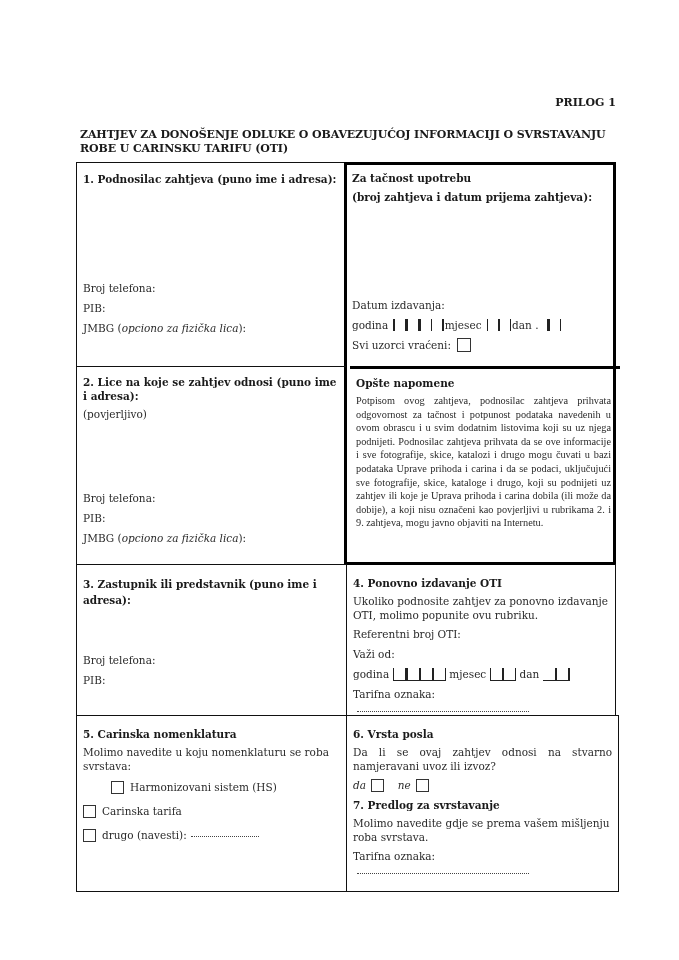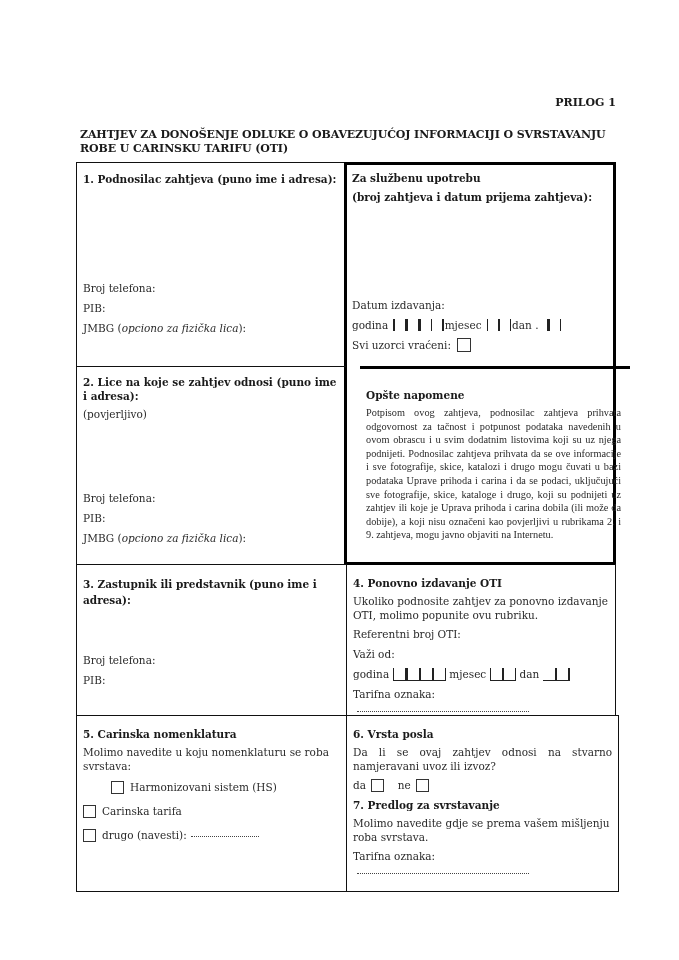--- a/index.html
+++ b/index.html
@@ -41,21 +41,21 @@
     <div class="abs" style="top:117px;">
       <div class="line">Broj telefona:</div>
       <div class="line">PIB:</div>
       <div class="line"><span>JMBG (</span><span class="it">opciono za fizička lica</span><span>):</span></div>
     </div>
   </div>
 
   <div class="heavy" style="position:absolute;left:268px;top:0;width:272px;height:403px;box-sizing:border-box;"></div>
 
   <div class="cell" style="left:270px;top:0;width:270px;height:204px;">
-    <div class="hd">Za službenu upotrebu</div>
+    <div class="hd">Za tačnost upotrebu</div>
     <div class="hd">(broj zahtjeva i datum prijema zahtjeva):</div>
     <div class="abs" style="top:135px;">
       <div class="line">Datum izdavanja:</div>
       <div class="line">
         <span>godina</span><span class="tick"></span><span class="tick thick"></span><span class="tick thick"></span><span class="tick"></span><span class="tick" style="margin-right:1px"></span><span>mjesec</span><span class="tick"></span><span class="tick"></span><span class="tick" style="margin-right:1px"></span><span>dan</span><span>&nbsp;.&nbsp;</span><span class="tick thick"></span><span class="tick"></span>
       </div>
       <div class="line">
         <span>Svi uzorci vraćeni:</span>
         <span class="cb" style="margin-left:3px;width:14px;height:14px;"></span>
       </div>
@@ -65,21 +65,21 @@
   <div class="cell lb tb" style="left:0;top:204px;width:270px;height:198px;">
     <div class="hd" style="line-height:14px;">2. Lice na koje se zahtjev odnosi (puno ime i adresa):</div>
     <div class="line">(povjerljivo)</div>
     <div class="abs" style="top:123px;">
       <div class="line">Broj telefona:</div>
       <div class="line">PIB:</div>
       <div class="line"><span>JMBG (</span><span class="it">opciono za fizička lica</span><span>):</span></div>
     </div>
   </div>
 
-  <div class="cell" style="left:284px;top:204px;width:270px;height:198px;border-top:3px solid #000;padding-top:18px;padding-right:9px;">
+  <div class="cell" style="left:274px;top:204px;width:270px;height:198px;border-top:3px solid #000;padding-top:6px;padding-right:9px;">
     <div class="hd">Opšte napomene</div>
     <div class="just">Potpisom ovog zahtjeva, podnosilac zahtjeva prihvata odgovornost za tačnost i potpunost podataka navedenih u ovom obrascu i u svim dodatnim listovima koji su uz njega podnijeti. Podnosilac zahtjeva prihvata da se ove informacije i sve fotografije, skice, katalozi i drugo mogu čuvati u bazi podataka Uprave prihoda i carina i da se podaci, uključujući sve fotografije, skice, kataloge i drugo, koji su podnijeti uz zahtjev ili koje je Uprava prihoda i carina dobila (ili može da dobije), a koji nisu označeni kao povjerljivi u rubrikama 2. i 9. zahtjeva, mogu javno objaviti na Internetu.</div>
   </div>
 
   <div class="cell lb tb" style="left:0;top:402px;width:270px;height:151px;">
     <div class="hd" style="margin-top:3px;">3. Zastupnik ili predstavnik (puno ime i adresa):</div>
     <div class="abs" style="top:87px;">
       <div class="line">Broj telefona:</div>
       <div class="line">PIB:</div>
     </div>
@@ -108,21 +108,21 @@
     <div class="hd" style="margin-top:2px;">5. Carinska nomenklatura</div>
     <div class="line" style="line-height:14px;">Molimo navedite u koju nomenklaturu se roba svrstava:</div>
     <div class="line" style="margin-top:6px;margin-left:28px;"><span class="cb"></span><span>Harmonizovani sistem (HS)</span></div>
     <div class="line" style="margin-top:8px;"><span class="cb"></span><span>Carinska tarifa</span></div>
     <div class="line" style="margin-top:8px;"><span class="cb"></span><span>drugo (navesti):</span><span class="dots" style="width:68px;margin-left:4px;"></span></div>
   </div>
 
   <div class="cell lb rb tb bb" style="left:270px;top:553px;width:273px;height:177px;">
     <div class="hd" style="margin-top:2px;">6. Vrsta posla</div>
     <div class="line" style="line-height:14px;text-align:justify;">Da li se ovaj zahtjev odnosi na stvarno namjeravani uvoz ili izvoz?</div>
-    <div class="line" style="">
+    <div class="line" style="font-style:italic;">
       <span>da</span>
       <span class="cb" style="margin-left:2px;margin-right:10px;"></span>
       <span>ne</span>
       <span class="cb" style="margin-left:2px;"></span>
     </div>
     <div class="hd" style="margin-top:2px;">7. Predlog za svrstavanje</div>
     <div class="line" style="line-height:14px;">Molimo navedite gdje se prema vašem mišljenju roba svrstava.</div>
     <div class="line">
       <span>Tarifna oznaka:</span>
       <span class="dots" style="width:172px;margin-left:4px;"></span>

